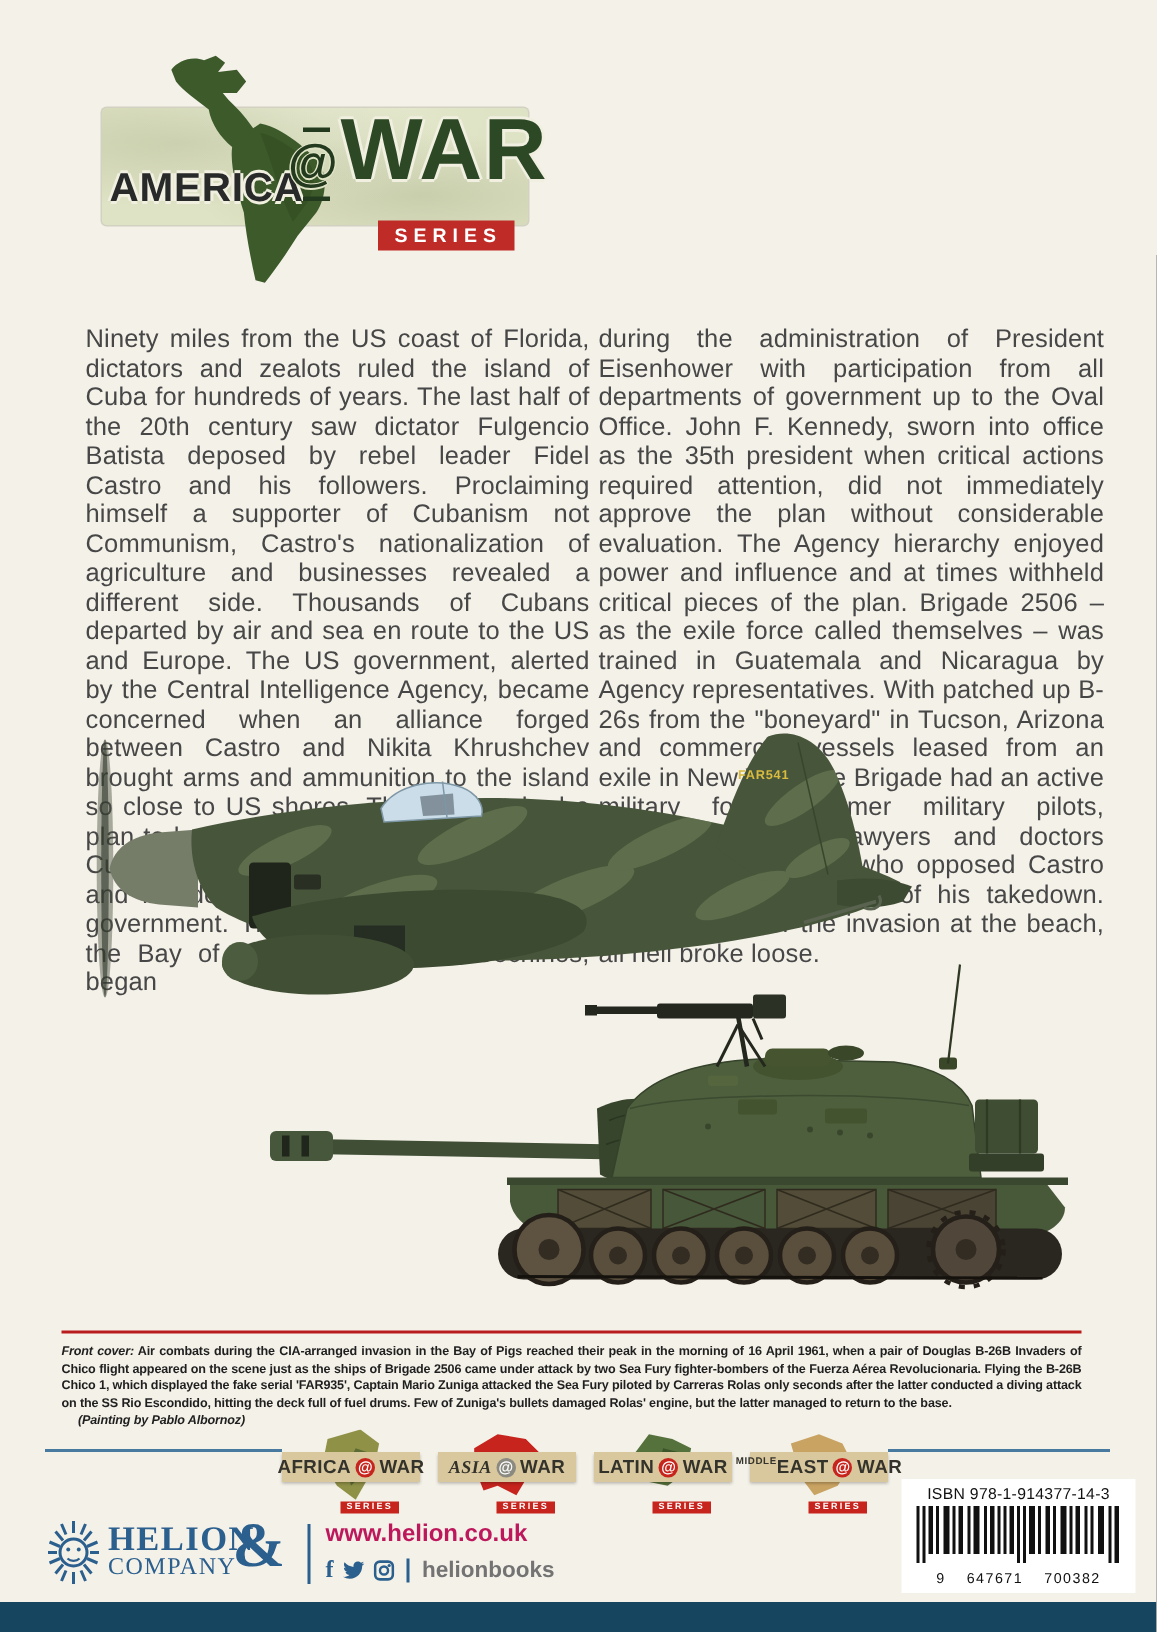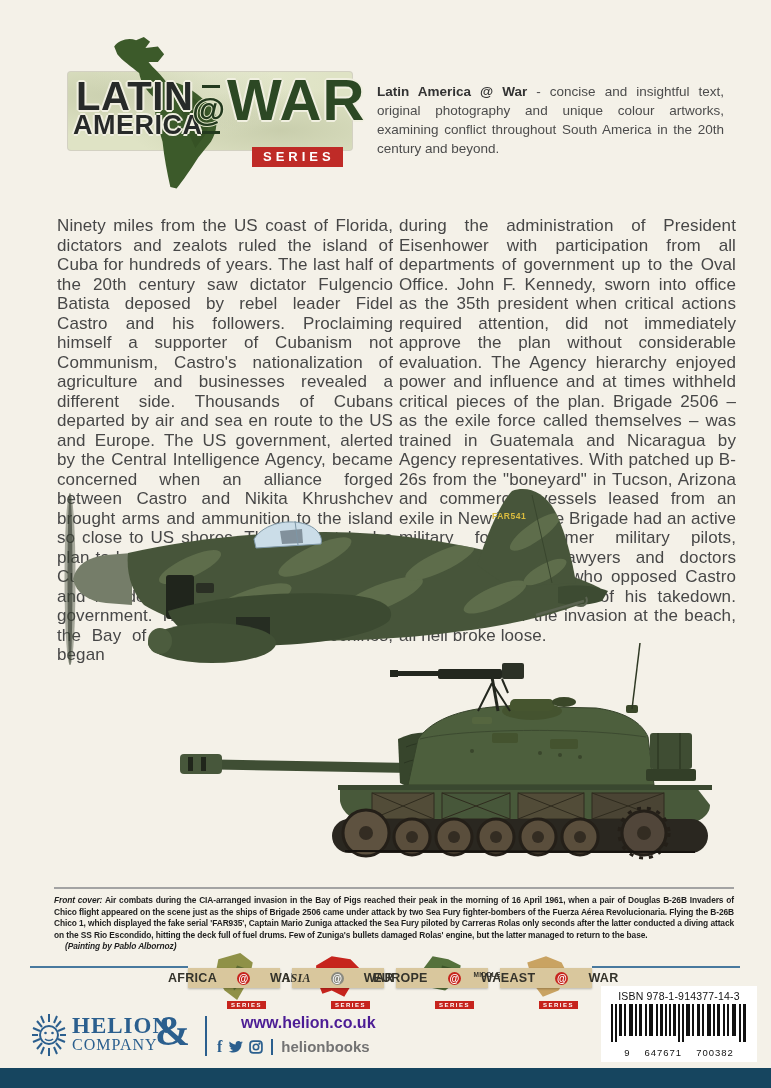--- a/index.html
+++ b/index.html
@@ -41,35 +41,35 @@
   
   .col{position:absolute;top:199px;font-size:17px;line-height:19.5px;color:#474747;
     text-align:justify;letter-spacing:.1px;}
   .col.left{left:57px;width:336px;}
   .col.right{left:399px;width:337px;}
 
   
   .artwork{position:absolute;left:40px;top:487px;width:700px;height:388px;}
 
   
-  .caption{position:absolute;left:54px;top:879px;width:680px;border-top:2px solid #a3a3a3;
+  .caption{position:absolute;left:41px;top:879px;width:680px;border-top:2px solid #b91c1c;
     padding-top:6px;font-size:8.4px;line-height:11.4px;font-weight:600;color:#1f1f1f;
     text-align:justify;letter-spacing:-.1px;}
   .caption .lbl{font-style:italic;font-weight:800;}
   .caption .credit{font-style:italic;display:block;text-align:left;margin-left:11px;}
 
   
   .rule{position:absolute;top:966px;height:2px;background:#48799e;}
   .rule.l{left:30px;width:158px}.rule.r{left:592px;width:148px}
   .series-row{position:absolute;left:188px;top:953px;width:404px;display:flex;
     justify-content:center;gap:12px;}
   .slogo{position:relative;width:92px;height:58px;}
   .slogo .blob{position:absolute;left:12px;top:0;width:68px;height:50px;}
   .slogo .strip{position:absolute;top:15px;left:0;right:0;background:#d9c79d;height:20px;
-    display:flex;align-items:center;justify-content:center;gap:20px;
+    display:flex;align-items:center;justify-content:center;gap:3px;
     box-shadow:0 1px 2px rgba(0,0,0,.25);}
   .s-main,.s-war{font-weight:800;font-size:12.5px;color:#34332b;letter-spacing:.3px;}
   .s-at{font-weight:800;font-size:10px;color:#fff;background:#c6241d;border-radius:50%;
     width:13px;height:13px;line-height:13px;text-align:center;flex:0 0 auto;}
   .slogo.asia .s-main{font-family:"Liberation Serif",serif;font-style:italic;font-size:12px;}
   .slogo.asia .s-at{background:#8a8a80;}
   .slogo .stack{display:flex;flex-direction:row;line-height:1;align-items:flex-start;}
   .slogo .s-top{font-size:6.5px;font-weight:800;color:#34332b;letter-spacing:.4px;}
   .s-series{position:absolute;bottom:2px;right:14px;background:#c6241d;color:#fff;
     font-size:6px;font-weight:700;letter-spacing:1.5px;padding:1px 4px;}
@@ -84,50 +84,48 @@
 
   
   .sun{position:absolute;left:28px;top:1010px;}
   .pub-top{position:absolute;left:72px;top:1014px;font-family:"Liberation Serif",serif;
     font-weight:700;font-size:23px;color:#2b5f8e;letter-spacing:1px;line-height:1;}
   .pub-bot{position:absolute;left:72px;top:1037px;font-family:"Liberation Serif",serif;
     font-weight:400;font-size:16px;color:#2b5f8e;letter-spacing:1px;line-height:1;}
   .pub-amp{position:absolute;left:155px;top:1010px;font-family:"Liberation Serif",serif;
     font-weight:700;font-size:42px;color:#2b5f8e;line-height:1;}
   .foot-div{position:absolute;left:205px;top:1016px;width:2px;height:40px;background:#2b5f8e;}
-  .website{position:absolute;left:217px;top:1014px;font-size:16px;font-weight:600;color:#4c1d95;margin-left:24px;}
+  .website{position:absolute;left:217px;top:1014px;font-size:16px;font-weight:600;color:#be185d;}
   .social{position:absolute;left:217px;top:1038px;display:flex;align-items:center;gap:6px;}
   .fb{font-family:"Liberation Serif",serif;font-weight:900;font-size:16px;color:#2b5f8e;line-height:1;}
   .social .mini-div{width:2px;height:16px;background:#2b5f8e;margin:0 2px;}
   .handle{font-size:15px;font-weight:600;color:#737373;}
 
   .bottom-bar{position:absolute;left:0;top:1068px;width:771px;height:20px;background:#16455f;}
 </style>
 </head>
 <body>
 
 <div class="page">
 
   <div class="logo-banner"></div>
   <svg class="logo-map" viewBox="0 0 160 200">
     <path fill="#3c5a2a" d="M20,16 C26,8 38,4 48,8 L58,4 L66,10 L60,18 L76,16 L84,26 L76,36 L64,36
       C70,44 78,50 84,58 L90,66 L96,62 C108,64 120,72 130,80 L146,94 C154,108 152,126 144,138
       L128,158 C118,174 108,188 100,198 L92,196 C88,178 84,158 82,138 C76,118 70,98 72,82
       C62,74 54,62 52,50 C42,42 30,34 24,26 Z"></path>
     <path fill="#2f4a20" opacity=".5" d="M96,70 C106,72 116,78 124,84 L138,96 C144,106 142,120 136,130 L124,146 C118,134 112,118 108,104 C104,92 100,80 96,70 Z"></path>
   </svg>
-  <div class="logo-latin">LATIN</div>
   <div class="logo-america">AMERICA</div>
   <div class="logo-at">@</div>
   <div class="at-rule top"></div>
   <div class="at-rule bot"></div>
   <div class="logo-war">WAR</div>
   <div class="logo-series">SERIES</div>
 
-  <p class="intro"><b>Latin America @ War</b><span> - concise and insightful text, original photography and unique colour artworks, examining conflict throughout South America in the 20th century and beyond.</span></p>
 
   <p class="col left">Ninety miles from the US coast of Florida, dictators and zealots ruled the island of Cuba for hundreds of years. The last half of the 20th century saw dictator Fulgencio Batista deposed by rebel leader Fidel Castro and his followers. Proclaiming himself a supporter of Cubanism not Communism, Castro's nationalization of agriculture and businesses revealed a different side. Thousands of Cubans departed by air and sea en route to the US and Europe. The US government, alerted by the Central Intelligence Agency, became concerned when an alliance forged between Castro and Nikita Khrushchev brought arms and ammunition to the island so close to US shores. The CIA hatched a plan to have Castro removed and enlist the Cuban exiles to be trained by US agents and invade the island to establish a new government. The operation, an invasion at the Bay of Pigs, or Bahia de Cochinos, began</p>
   <p class="col right">during the administration of President Eisenhower with participation from all departments of government up to the Oval Office. John F. Kennedy, sworn into office as the 35th president when critical actions required attention, did not immediately approve the plan without considerable evaluation. The Agency hierarchy enjoyed power and influence and at times withheld critical pieces of the plan.  Brigade 2506 – as the exile force called themselves – was trained in Guatemala and Nicaragua by Agency representatives. With patched up B-26s from the "boneyard" in Tucson, Arizona and commercial vessels leased from an exile in New York, the Brigade had an active military force. Former military pilots, students, farmers, lawyers and doctors comprised the group who opposed Castro and wanted to be part of his takedown. Three days after the invasion at the beach, all hell broke loose.</p>
 
   <svg class="artwork" viewBox="0 0 700 388">
     <defs>
       <clipPath id="acClip">
         <path d="M88,66 C150,52 220,45 285,45 C360,45 430,58 478,72 C512,82 542,92 560,101 L562,106 C545,118 512,128 472,136 C405,149 322,155 262,153 C192,150 132,136 104,118 C92,106 86,86 88,66 Z"></path>
         <path d="M437,78 C448,46 459,18 472,4 C488,-2 506,6 516,26 C526,47 532,72 536,96 L468,100 Z"></path>
       </clipPath>
@@ -262,21 +260,21 @@
       </div>
       <span class="s-series">SERIES</span>
     </div>
 
     <div class="slogo europe">
       <svg class="blob" viewBox="0 0 16 16">
         <path fill="#55713c" d="M2,5 L5,1 L10,2 L14,4 L13,9 L9,12 L4,11 Z"></path>
         <path fill="#3c5429" d="M8,4 L12,5 L11,9 L7,9 Z"></path>
       </svg>
       <div class="strip">
-        <span class="s-main">EUROPE</span>
+        <span class="s-main">LATIN</span>
         <span class="s-at">@</span>
         <span class="s-war">WAR</span>
       </div>
       <span class="s-series">SERIES</span>
     </div>
 
     <div class="slogo mideast">
       <svg class="blob" viewBox="0 0 16 16">
         <path fill="#c9a362" d="M2,3 L8,1 L13,3 L15,7 L12,12 L7,14 L4,10 Z"></path>
       </svg>

